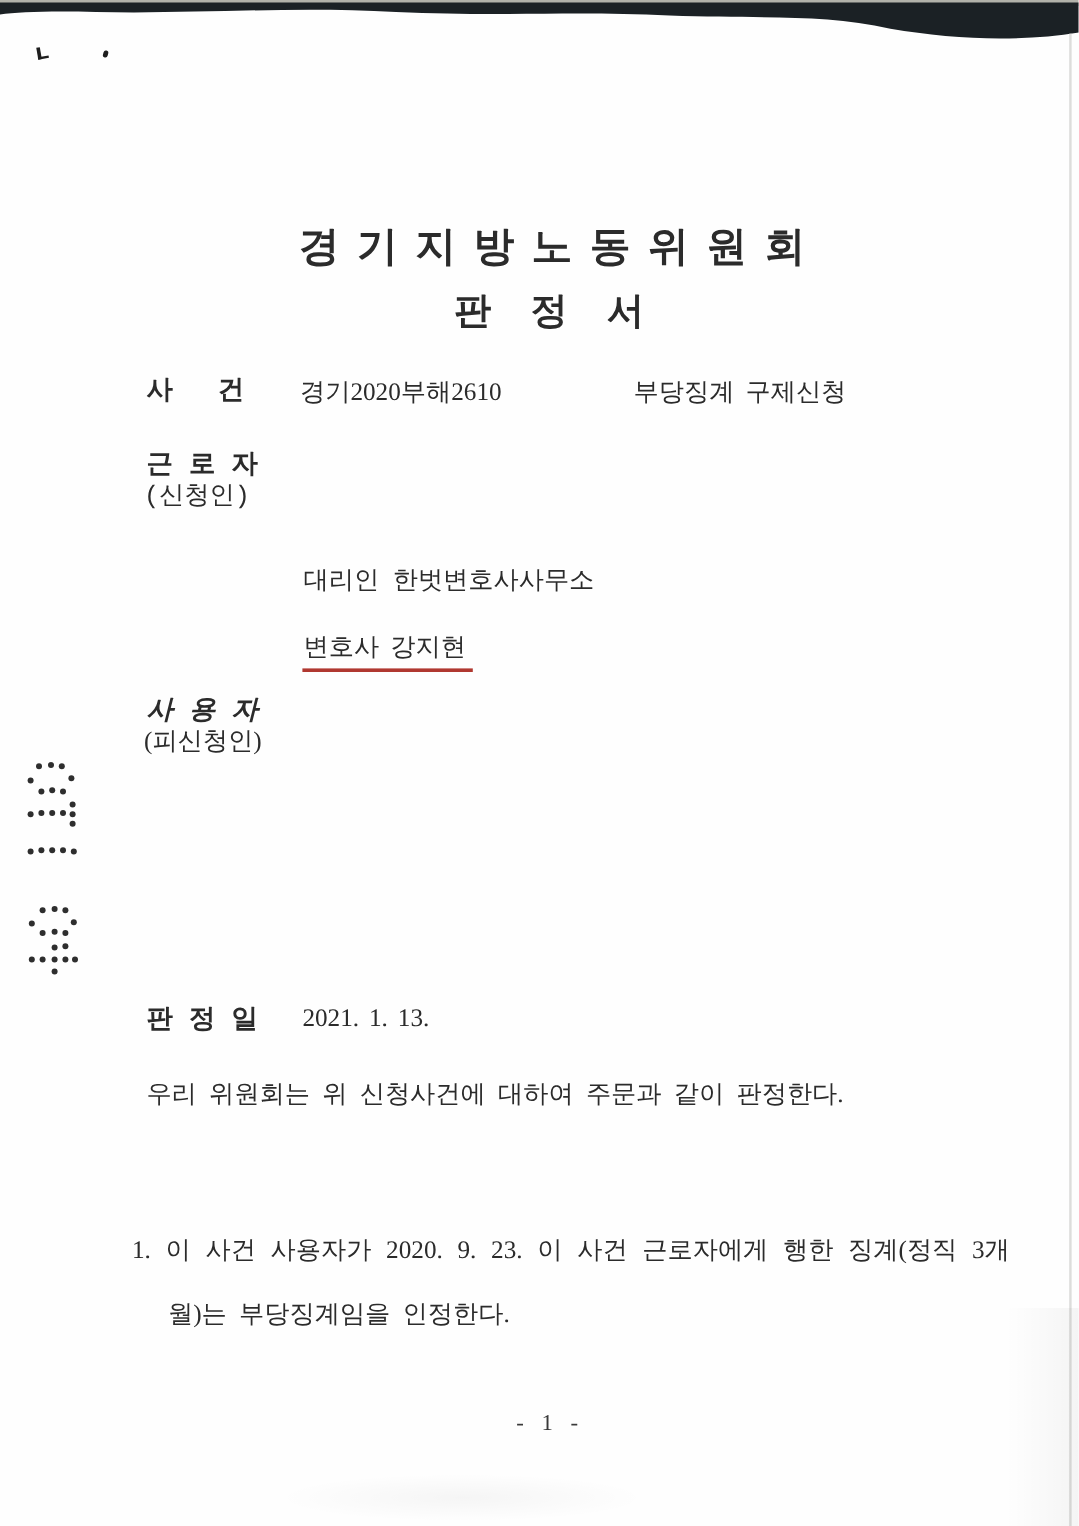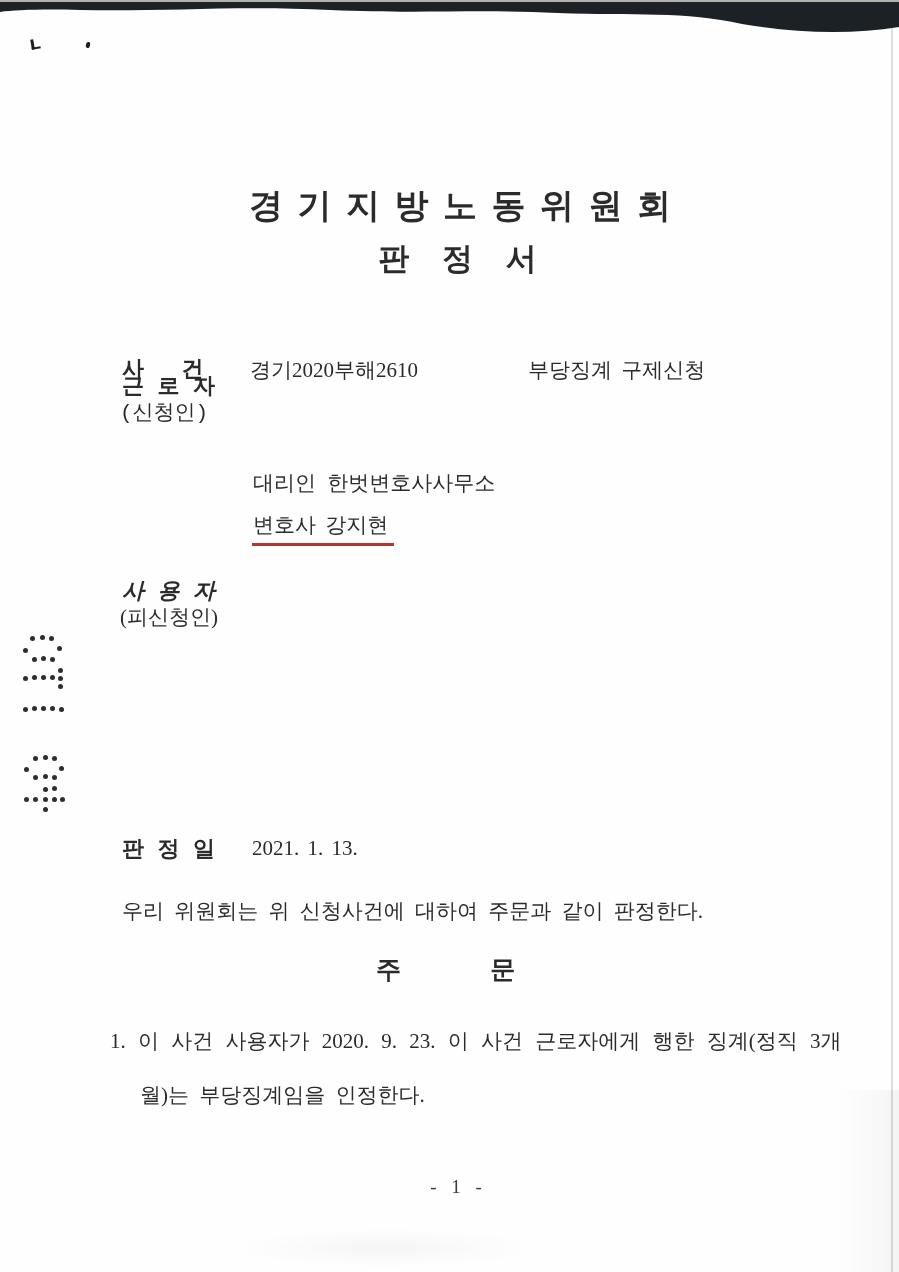--- a/index.html
+++ b/index.html
@@ -43,21 +43,21 @@
 
   .case-row{top:310px;}
   .case-label{left:122px;}
   .case-number{left:250px;top:2px;}
   .case-type{left:528px;top:2px;word-spacing:4px;}
 
   .worker-label{top:371px;left:122px;}
   .worker-sub{top:398px;left:120px;font-family:Liberation Mono, monospace;}
 
   .rep-line1{top:469px;left:253px;word-spacing:6px;}
-  .rep-line2{top:511px;left:252px;}
+  .rep-line2{top:525px;left:252px;}
   .red-underline{display:inline-block;border-bottom:3px solid var(--underline-red);
     padding:0 6px 4px 1px;word-spacing:4px;}
 
   .employer-label{top:576px;left:122px;font-style:italic;}
   .employer-sub{top:603px;left:120px;}
 
   .date-label{top:834px;left:122px;}
   .date-value{top:836px;left:252px;word-spacing:3px;}
 
   .intro{top:897px;left:122px;word-spacing:5px;}
@@ -85,21 +85,21 @@
   <div class="abs scan-edge"></div>
   <div class="abs shade-right"></div>
   <div class="abs shade-bottom"></div>
 
   <div class="abs mark1"></div>
   <div class="abs mark2"></div>
 
   <div class="abs centered title-org">경 기 지 방 노 동 위 원 회</div>
   <div class="abs centered title-doc">판 정 서</div>
 
-  <div class="abs case-row" style="left:0;width:731px;height:30px;margin-top:44px;">
+  <div class="abs case-row" style="left:0;width:731px;height:30px;">
     <span class="abs label ws-case case-label">사 건</span>
     <span class="abs body-text case-number">경기2020부해2610</span>
     <span class="abs body-text case-type">부당징계 구제신청</span>
   </div>
 
   <div class="abs label ws-triple worker-label">근 로 자</div>
   <div class="abs body-text worker-sub">(신청인)</div>
 
   <div class="abs body-text rep-line1">대리인 한벗변호사사무소</div>
   <div class="abs body-text rep-line2">
@@ -146,20 +146,19 @@
       <div class="dot" style="left: 52px; top: 797px;"></div>
       <div class="dot" style="left: 60px; top: 797px;"></div>
       <div class="dot" style="left: 43px; top: 807px;"></div>
     </div>
 
   <div class="abs label ws-triple date-label">판 정 일</div>
   <div class="abs body-text date-value">2021. 1. 13.</div>
 
   <div class="abs body-text intro">우리 위원회는 위 신청사건에 대하여 주문과 같이 판정한다.</div>
 
-  <div class="abs order-heading">주 문</div>
 
   <div class="abs body-text order-line1">1. 이 사건 사용자가 2020. 9. 23. 이 사건 근로자에게 행한 징계(정직 3개</div>
   <div class="abs body-text order-line2">월)는 부당징계임을 인정한다.</div>
 
   <div class="abs centered page-number">- 1 -</div>
 
 </div>
 
 </body></html>

